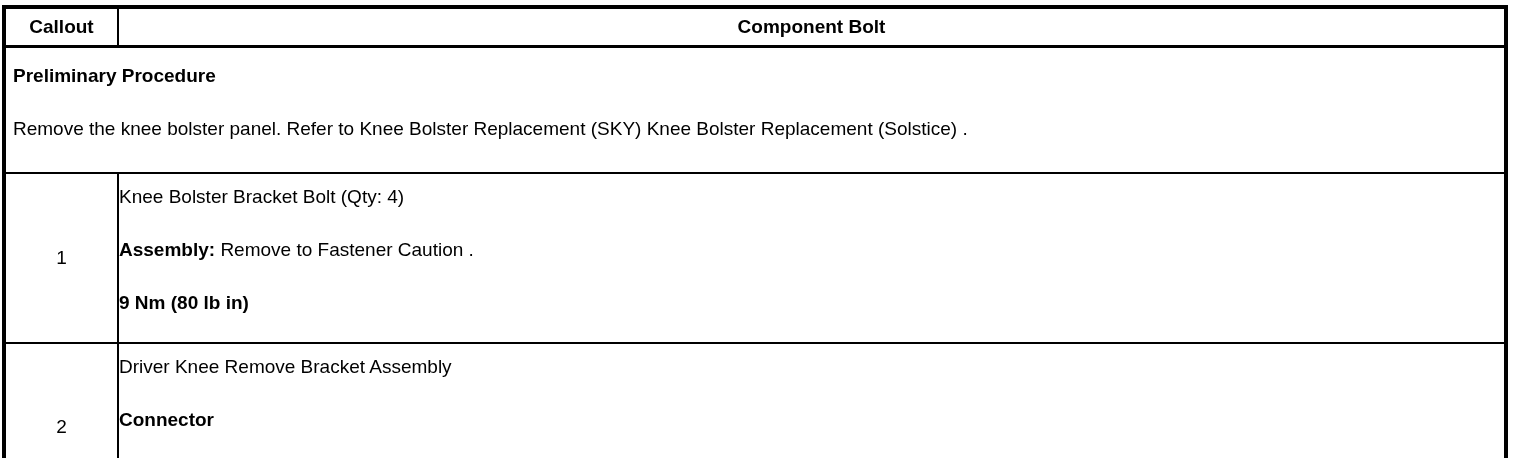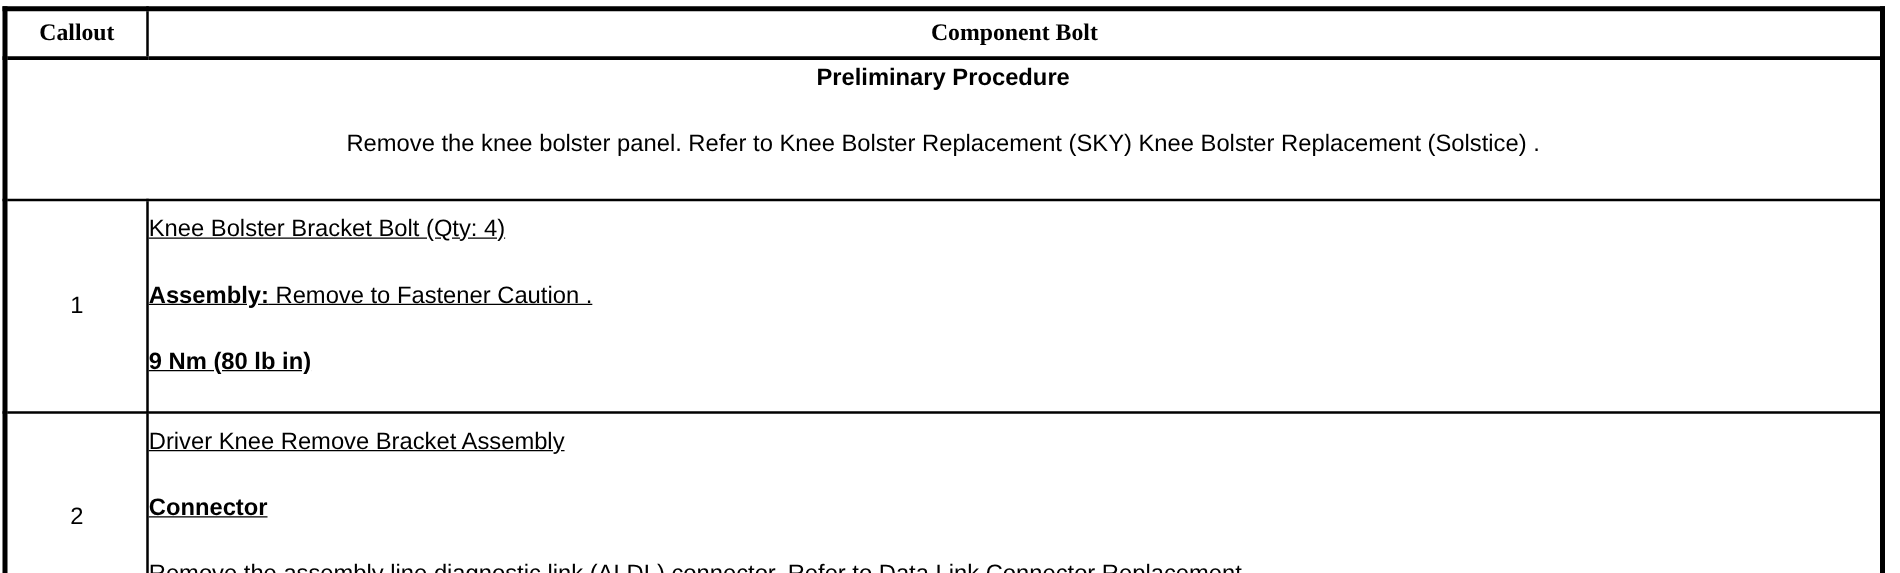--- a/index.html
+++ b/index.html
@@ -27,37 +27,34 @@
     border: 2px solid #000000;
   }
   .doc-table { border-width: 4px; }
   .doc-table th {
     font-weight: bold;
     text-align: center;
     height: 32px;
     padding: 2px 4px;
     border-bottom-width: 3px;
     vertical-align: middle;
-    font-family: Liberation Serif, serif;
   }
   td.prelim-cell {
     height: 99px;
     vertical-align: top;
-    padding: 4px 8px 8px 7px;
-    text-align: center;
+    padding: 17px 8px 8px 7px;
   }
   td.callout-cell {
     text-align: center;
     vertical-align: middle;
     font-weight: normal;
   }
   td.content-cell {
     vertical-align: top;
     padding: 12px 10px 8px 0;
-    text-decoration: underline;
   }
   tr.row-1 td { height: 148px; }
   tr.row-2 td { height: 145px; }
   .doc-table p {
     margin: 0 0 31px 0;
   }
   .doc-table p:last-child { margin-bottom: 0; }
   .bold { font-weight: bold; }
 </style>
 </head>

